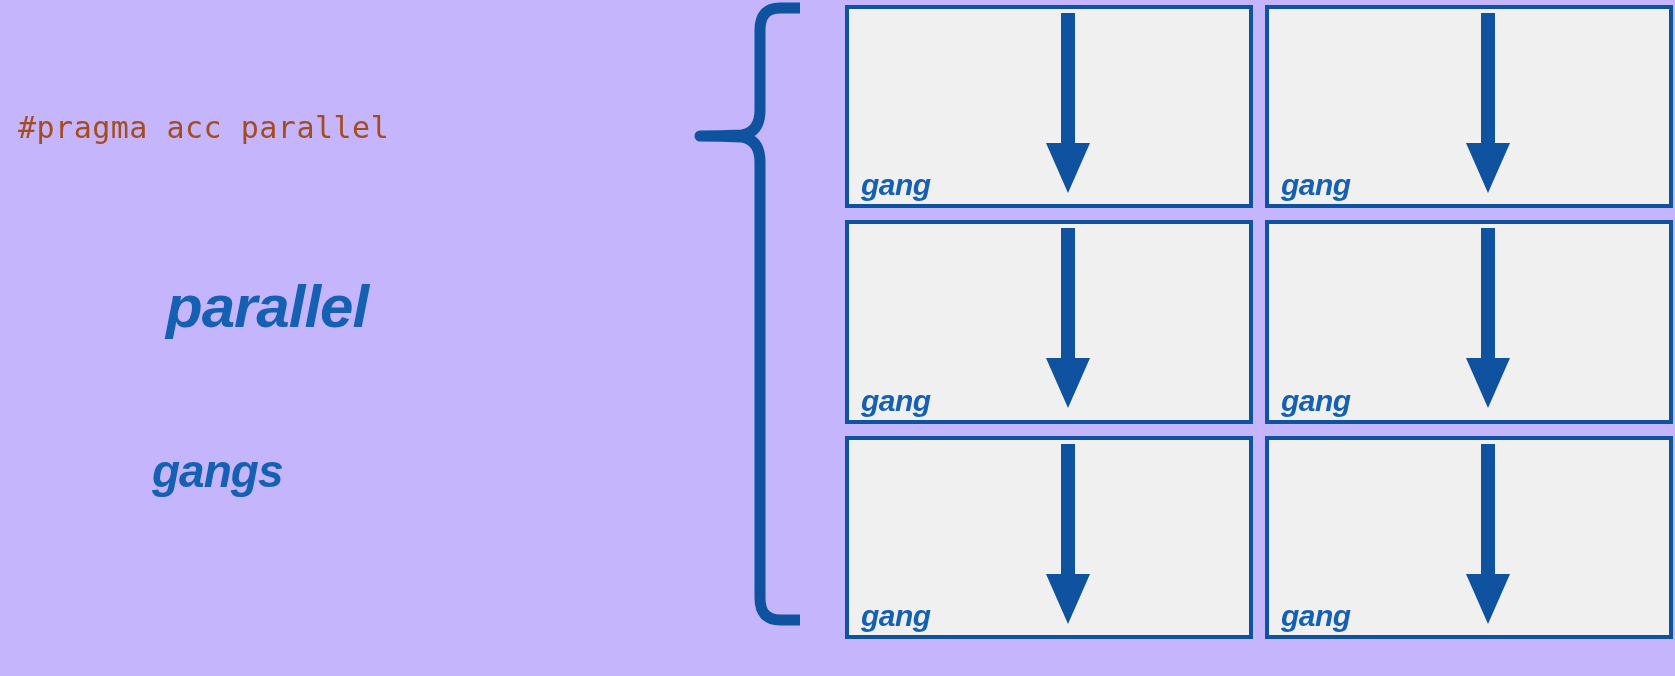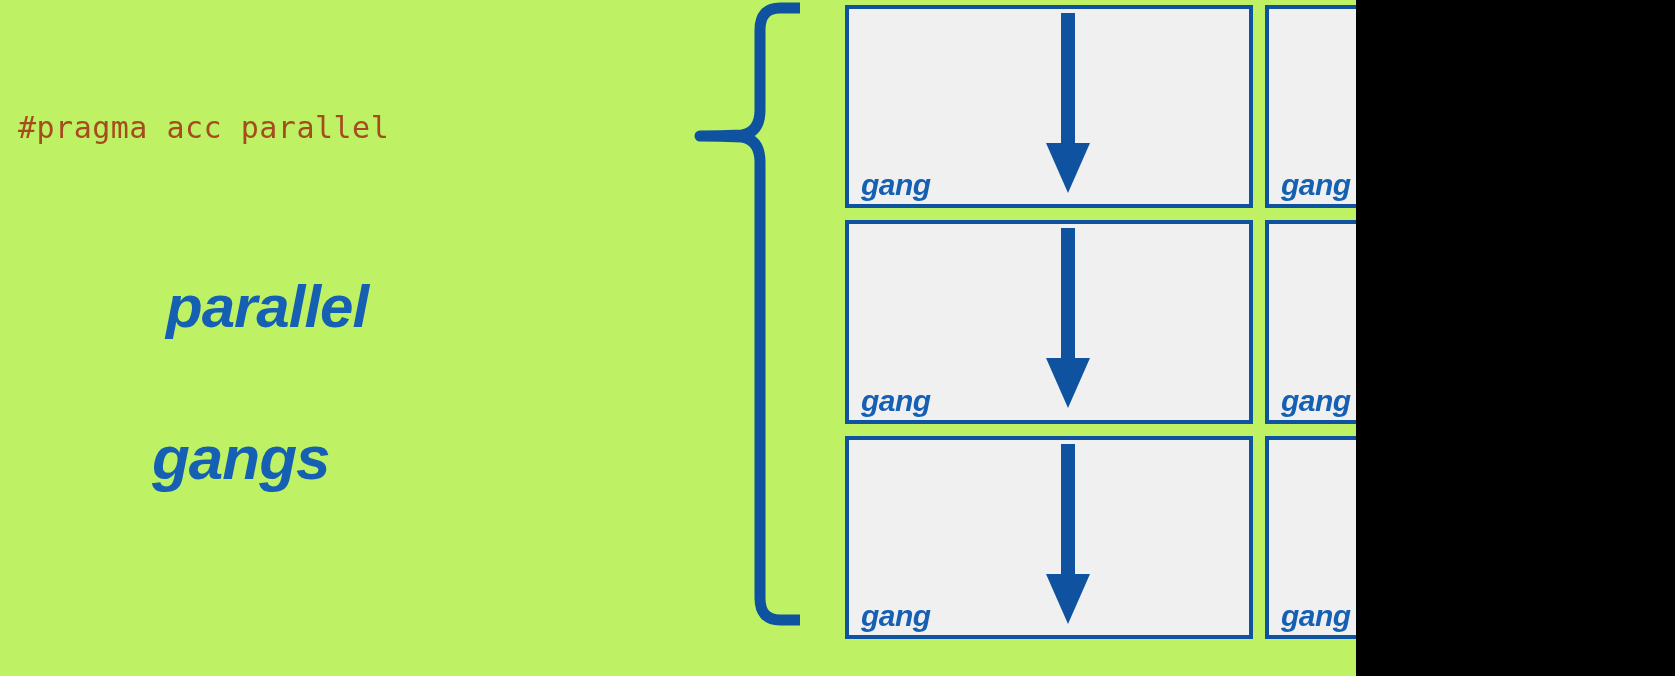--- a/index.html
+++ b/index.html
@@ -5,23 +5,23 @@
   html, body {
     margin: 0;
     padding: 0;
     background: #000000;
   }
   body {
     font-family: "Liberation Sans", sans-serif;
   }
   #stage {
     position: relative;
-    width: 1356px;
+    width: 1675px;
     height: 676px;
-    background: #bef264;
+    background: #c4b5fd;
     overflow: hidden;
   }
 
   
   .pragma-text {
     position: absolute;
     left: 18px;
     top: 110px;
     font-family: "DejaVu Sans Mono", "Liberation Mono", monospace;
     font-size: 30px;
@@ -38,22 +38,22 @@
     white-space: pre;
     letter-spacing: -1px;
   }
   .kw-parallel {
     left: 166px;
     top: 272px;
     font-size: 60px;
   }
   .kw-gangs {
     left: 152px;
-    top: 422px;
-    font-size: 62px;
+    top: 444px;
+    font-size: 46px;
   }
 
   
   .brace-svg {
     position: absolute;
     left: 640px;
     top: 0px;
     width: 160px;
     height: 676px;
   }

